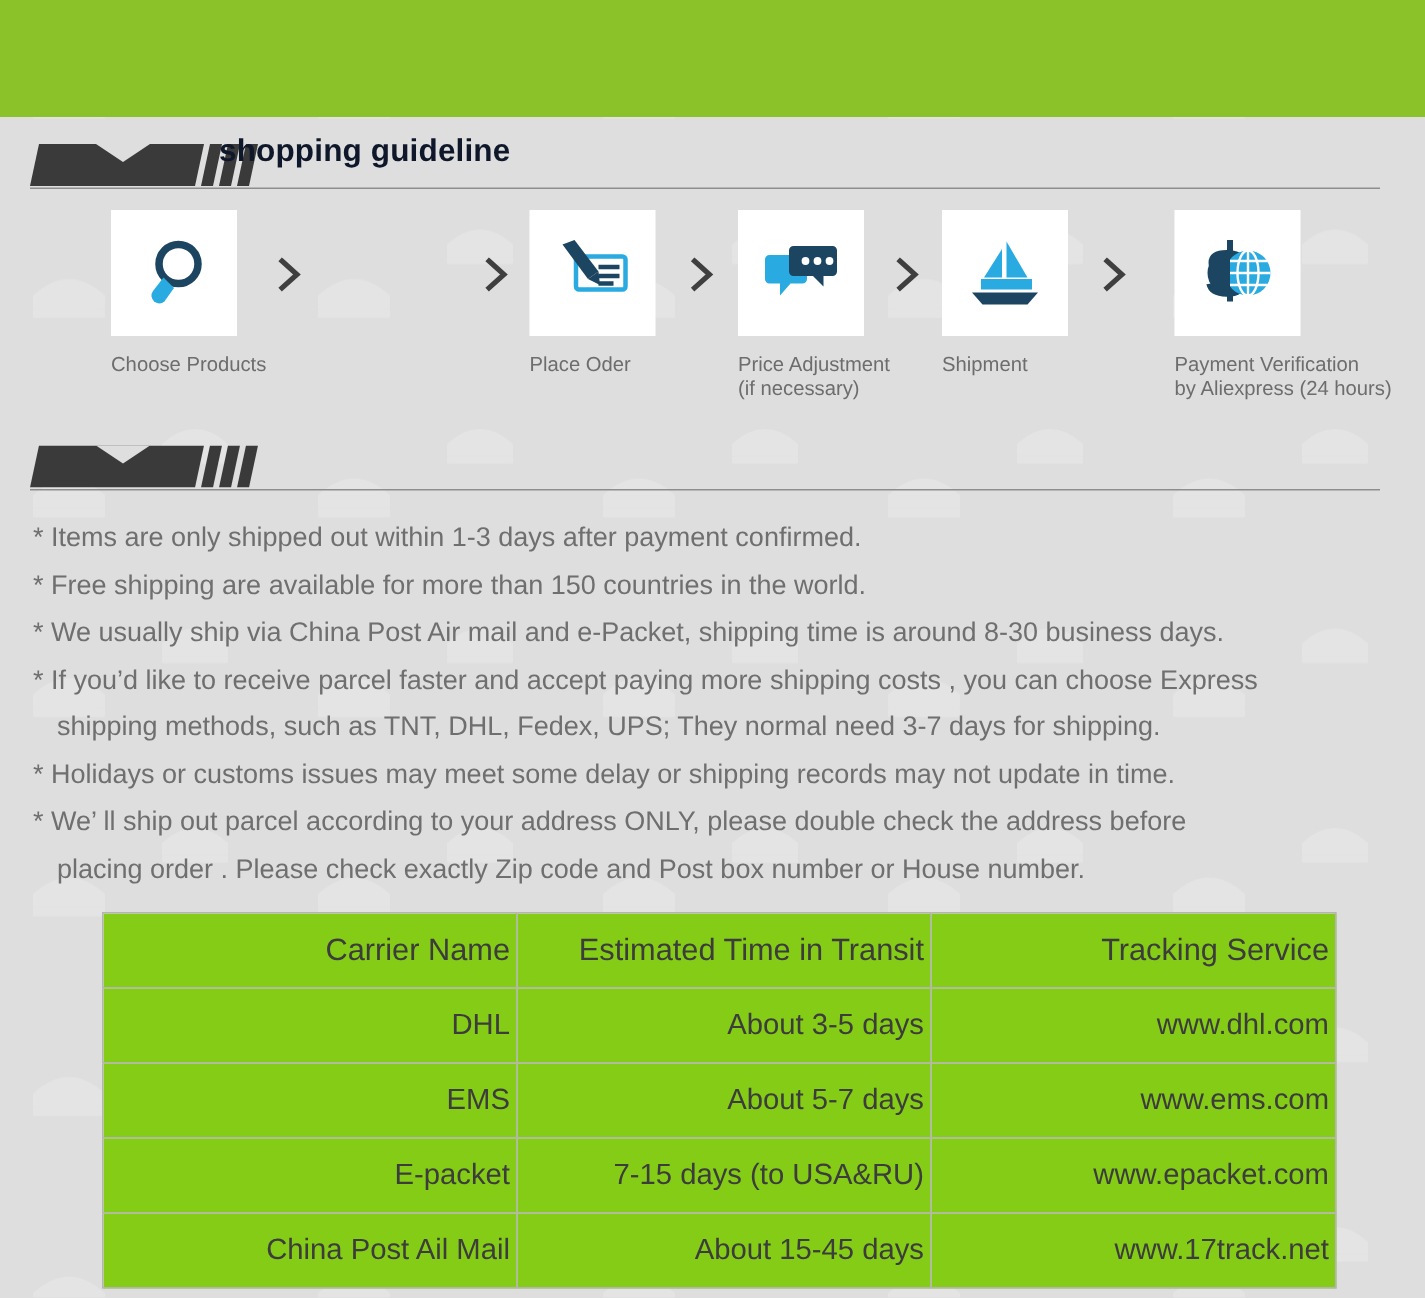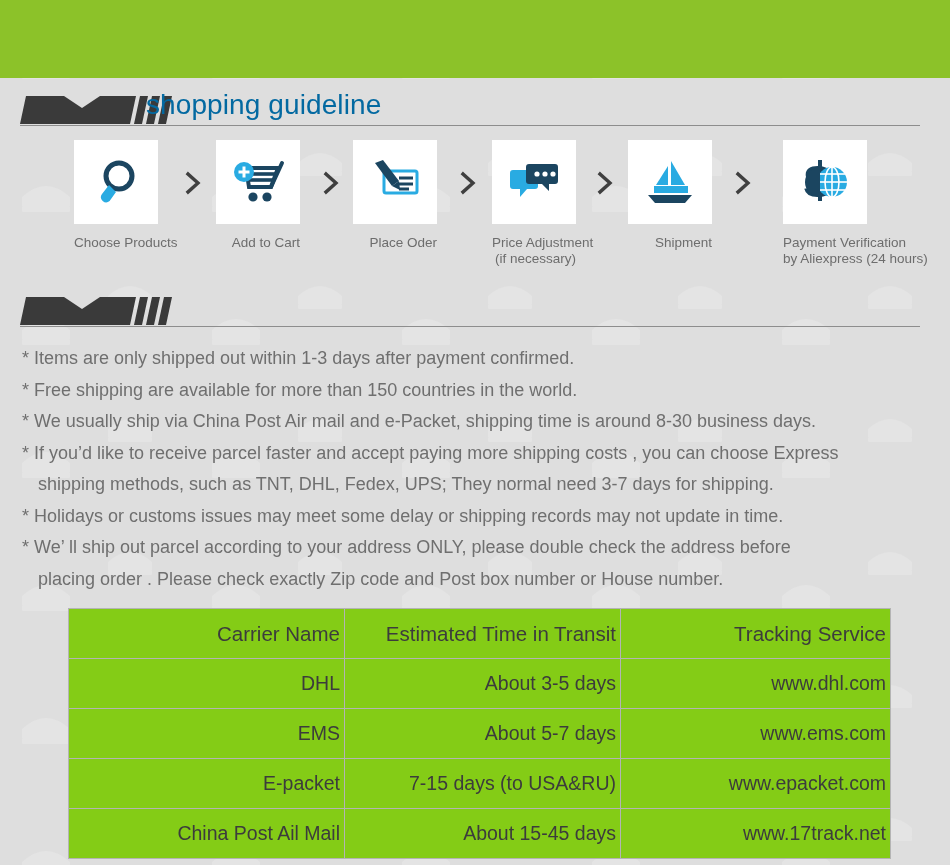--- a/index.html
+++ b/index.html
@@ -55,24 +55,25 @@
     position: absolute;
     left: 20px;
     top: 4px;
     width: 152px;
     height: 28px;
   }
   .sh-title {
     position: absolute;
     left: 146px;
     top: -3px;
-    font-size: 28px;
-    color: #0369a1;
+    font-size: 21px;
+    color: #0f172a;
     letter-spacing: 0.1px;
     white-space: nowrap;
+    font-weight: bold;
   }
   .sh-rule {
     position: absolute;
     left: 20px;
     top: 33px;
     width: 900px;
     height: 1px;
     background: #8d8d8d;
   }
 
@@ -82,21 +83,21 @@
     left: 0;
     top: 140px;
     width: 950px;
     height: 140px;
     z-index: 3;
   }
   .step {
     position: absolute;
     top: 0;
     width: 84px;
-    text-align: right;
+    text-align: left;
   }
   .step-box {
     width: 84px;
     height: 84px;
     background: #ffffff;
     margin: 0 auto;
     display: flex;
     align-items: center;
     justify-content: center;
   }
@@ -203,38 +204,20 @@
         </svg>
       </div>
       <div class="step-label">
         <span>Choose Products</span>
       </div>
     </div>
     <svg class="arrow" style="left:182px;" viewBox="0 0 22 26" xmlns="http://www.w3.org/2000/svg">
       <polyline points="6,4 16,13 6,22" fill="none" stroke="#3f3f3f" stroke-width="3.4" stroke-linecap="square"></polyline>
     </svg>
 
-    <div class="step" style="left:216px;">
-      <div class="step-box">
-        <svg width="56" height="50" viewBox="0 0 56 50" xmlns="http://www.w3.org/2000/svg">
-          <path d="M16 11 L48 11 L41 30 L19 30 z" fill="none" stroke="#1b4560" stroke-width="4"></path>
-          <line x1="18" y1="17" x2="46" y2="17" stroke="#1b4560" stroke-width="3.6"></line>
-          <line x1="19" y1="23" x2="44" y2="23" stroke="#1b4560" stroke-width="3.6"></line>
-          <line x1="41" y1="30" x2="52" y2="6" stroke="#1b4560" stroke-width="4" stroke-linecap="round"></line>
-          <circle cx="23" cy="40" r="4.6" fill="#1b4560"></circle>
-          <circle cx="37" cy="40" r="4.6" fill="#1b4560"></circle>
-          <circle cx="14" cy="15" r="10" fill="#29abe2"></circle>
-          <line x1="14" y1="9.5" x2="14" y2="20.5" stroke="#ffffff" stroke-width="3"></line>
-          <line x1="8.5" y1="15" x2="19.5" y2="15" stroke="#ffffff" stroke-width="3"></line>
-        </svg>
-      </div>
-      <div class="step-label">
-        <span>Add to Cart</span>
-      </div>
-    </div>
     <svg class="arrow" style="left:320px;" viewBox="0 0 22 26" xmlns="http://www.w3.org/2000/svg">
       <polyline points="6,4 16,13 6,22" fill="none" stroke="#3f3f3f" stroke-width="3.4" stroke-linecap="square"></polyline>
     </svg>
 
     <div class="step" style="left:353px;">
       <div class="step-box">
         <svg width="58" height="50" viewBox="0 0 58 50" xmlns="http://www.w3.org/2000/svg">
           <rect x="18" y="14" width="33" height="22" rx="2" fill="none" stroke="#29abe2" stroke-width="3"></rect>
           <line x1="33" y1="21" x2="47" y2="21" stroke="#1b4560" stroke-width="3"></line>
           <line x1="33" y1="27" x2="47" y2="27" stroke="#1b4560" stroke-width="3"></line>

